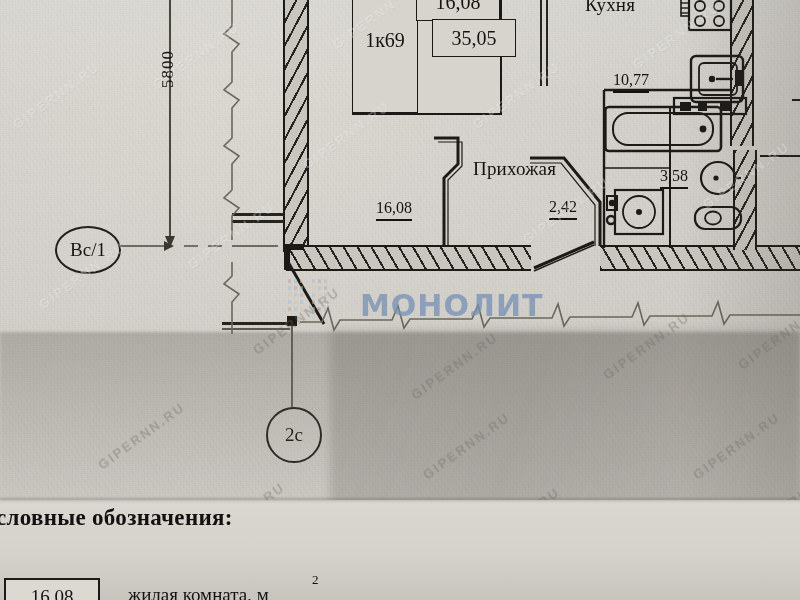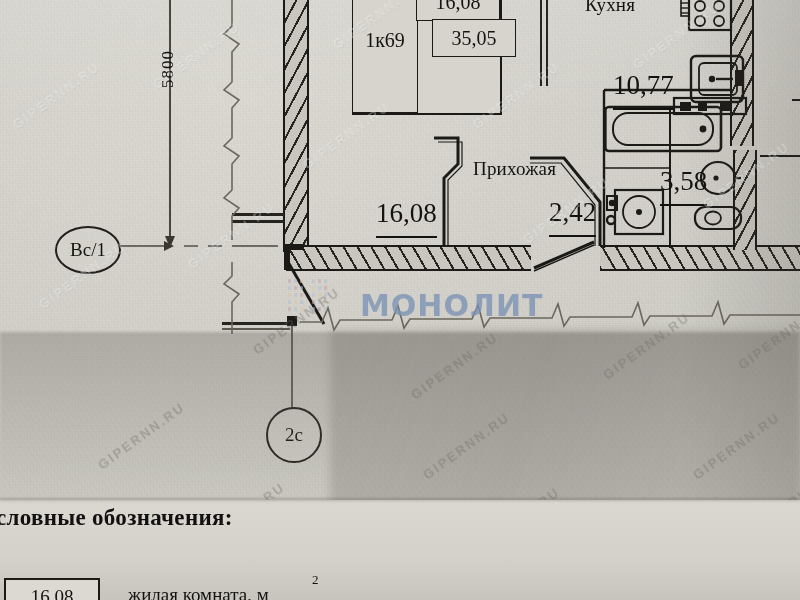--- a/index.html
+++ b/index.html
@@ -73,21 +73,21 @@
     position:absolute;
     background:#c8c6bf;
     background-image:repeating-linear-gradient(60deg,
       rgba(25,23,20,.92) 0 2px, rgba(25,23,20,0) 2px 12px);
     border-top:2.5px solid #1c1a17;border-bottom:2.5px solid #1c1a17;
   }
 
   
   .txt{position:absolute;color:#151311;white-space:nowrap;font-family:"Liberation Serif", serif;}
   .room-name{font-size:19px;letter-spacing:.2px;}
-  .area{font-size:27px;border-bottom:2px solid #151311;padding-bottom:9px;line-height:1;}
+  .area{font-size:16px;border-bottom:2px solid #151311;padding-bottom:3px;line-height:1;}
   .dim-v{font-size:17px;transform:rotate(-90deg);transform-origin:left top;letter-spacing:1px;}
 
   
   .tbl{position:absolute;border:2px solid #1c1a17;background:#d6d4cd;}
   .tbl-cell{position:absolute;display:flex;align-items:center;justify-content:center;
     font-size:20px;color:#151311;border:1.6px solid #1c1a17;background:#d6d4cd;}
 
   
   .bubble{
     position:absolute;border:2px solid #221f1c;border-radius:50%;

